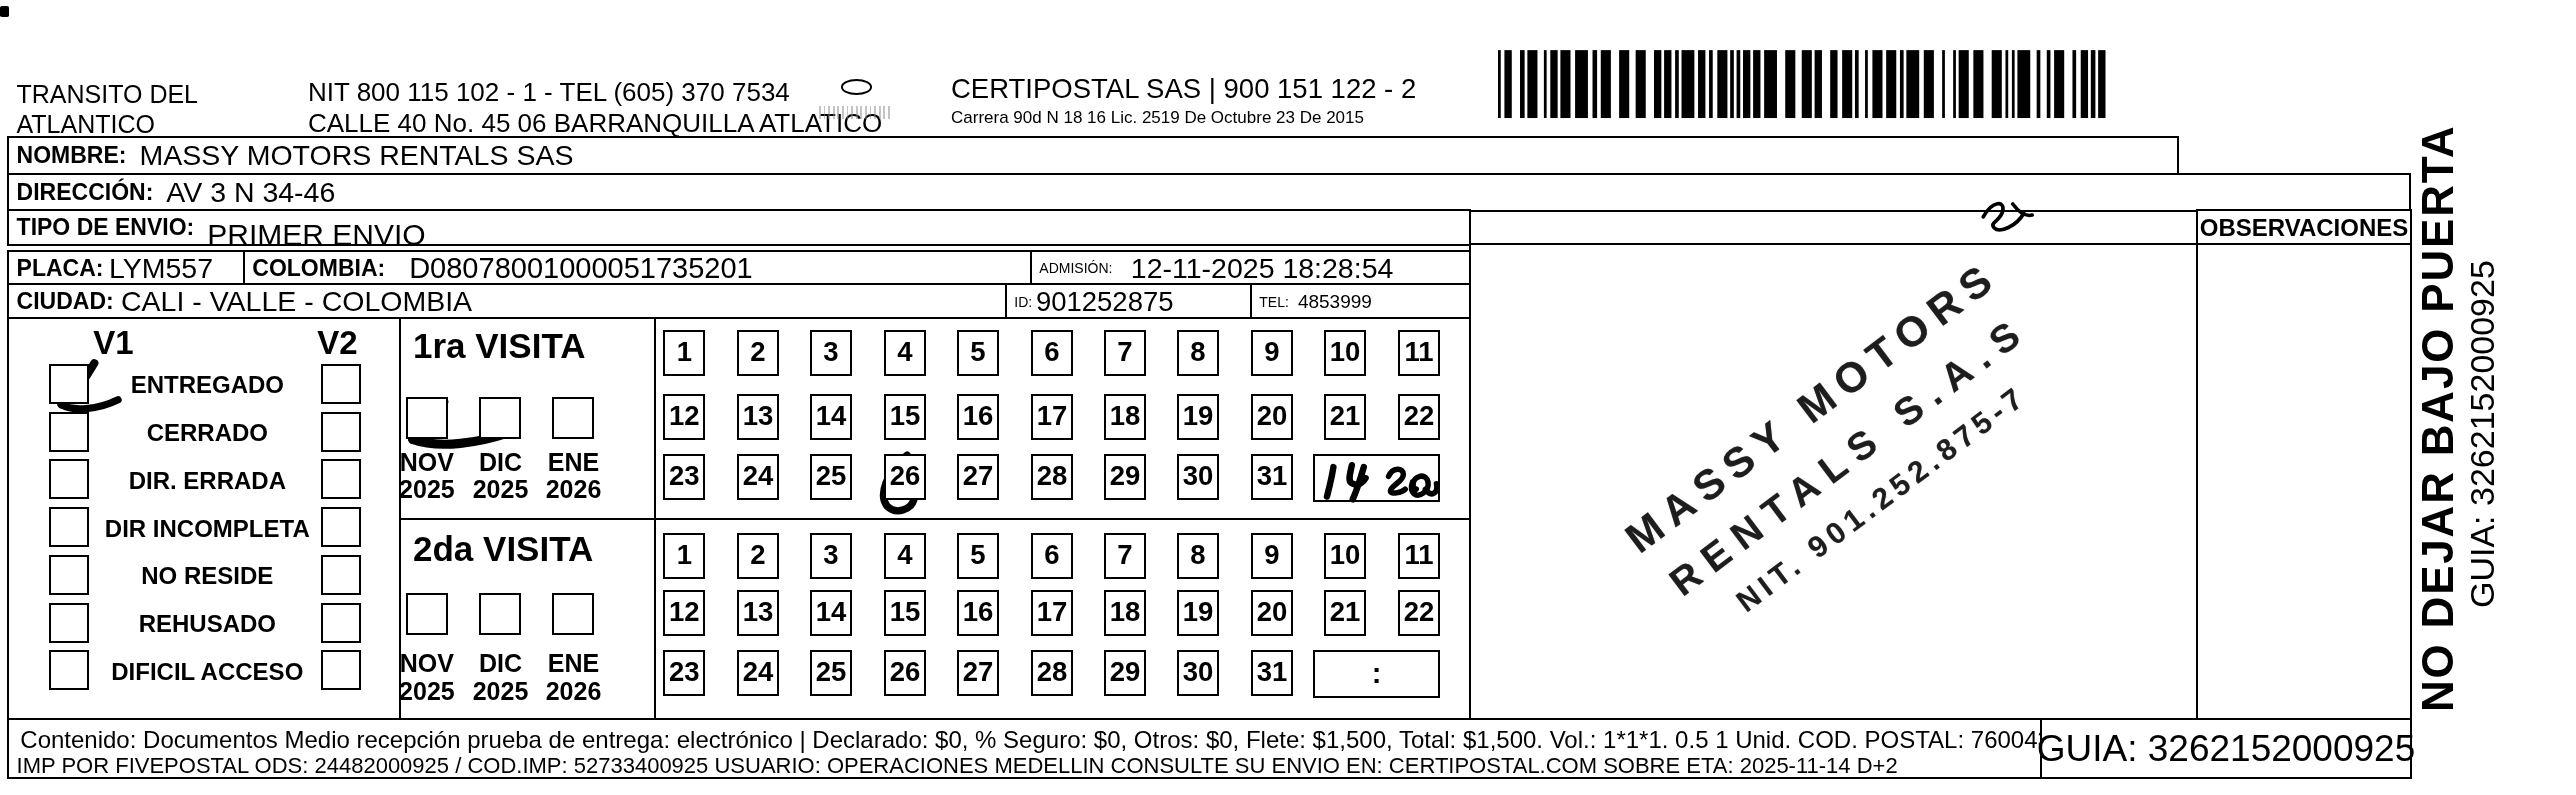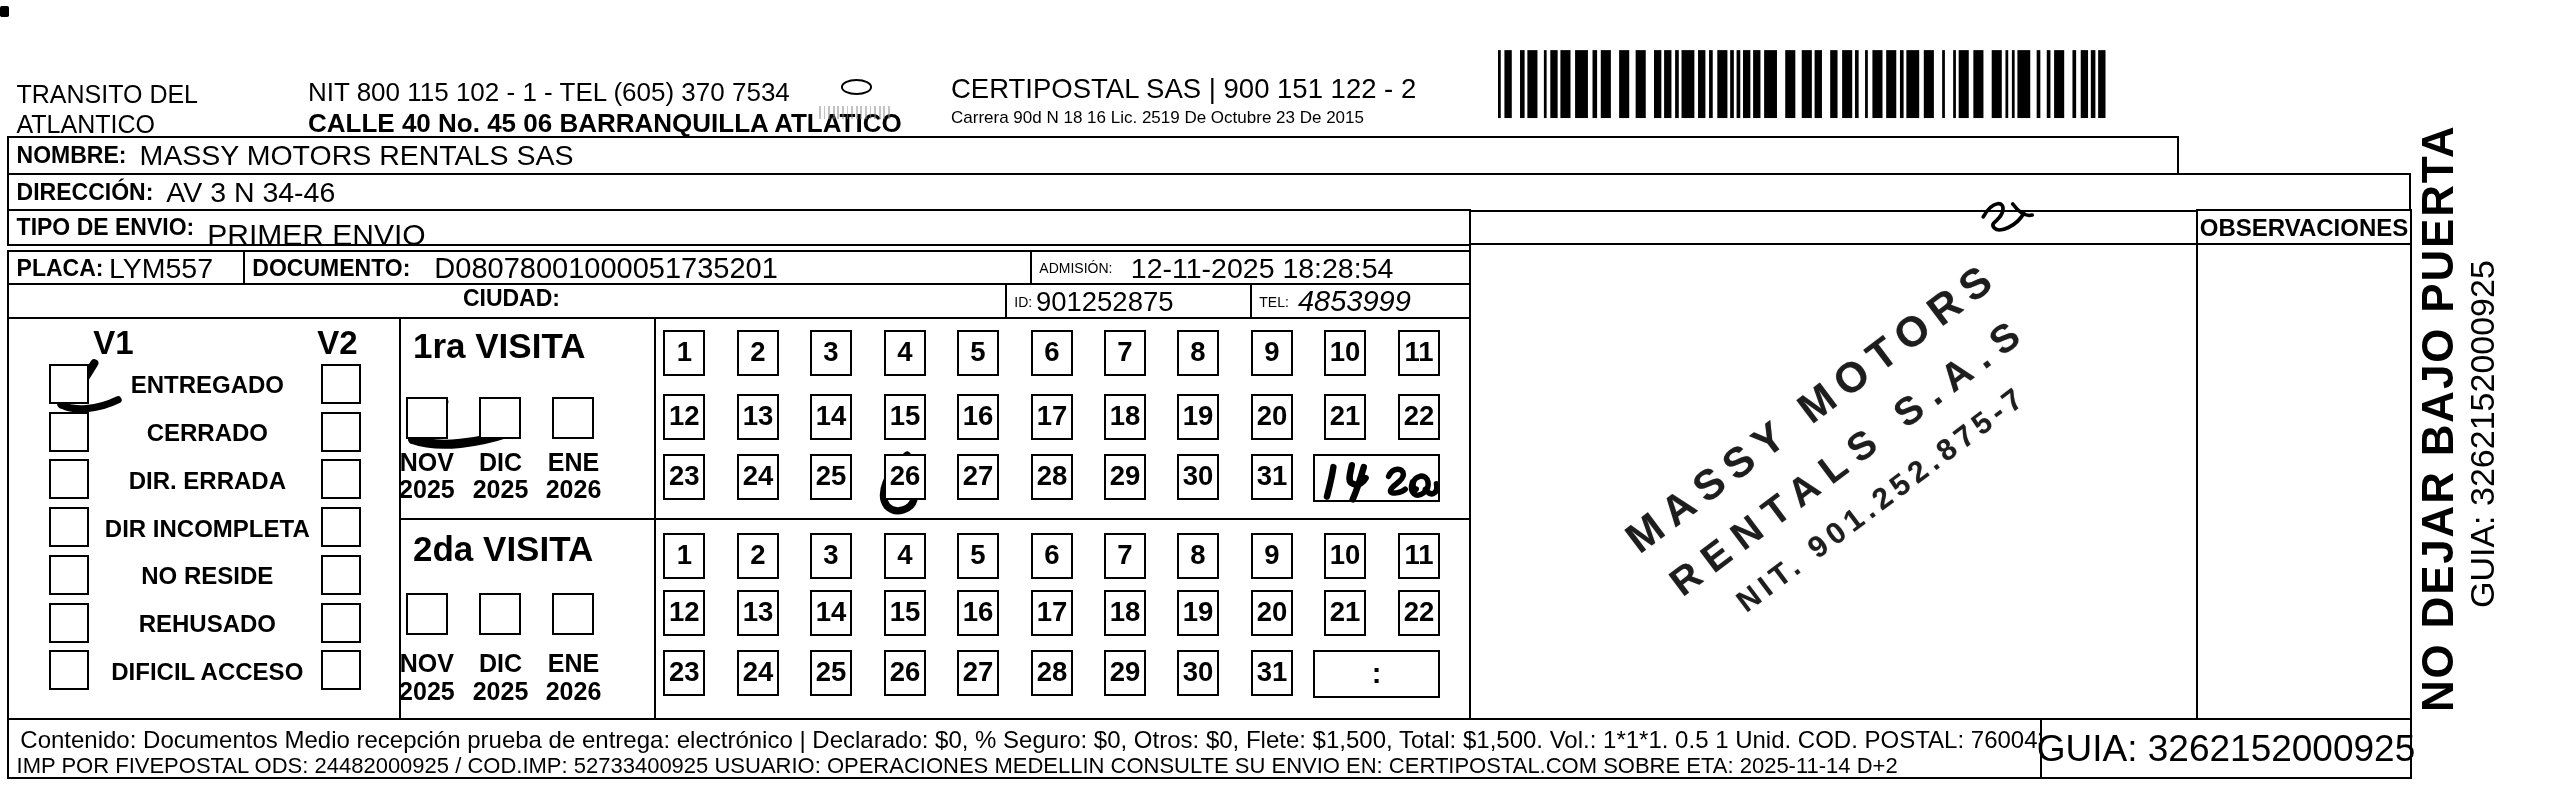--- a/index.html
+++ b/index.html
@@ -34,21 +34,21 @@
 
 <div id="doc">
 
   <div class="abs" style="left:0;top:5.5px;width:9.2px;height:11px;background:#000;border-radius:1.8px;"></div>
 
   <div class="abs" style="left:16.5px;top:79px;font-size:25px;line-height:30px;">
     <div>TRANSITO DEL</div>
     <div>ATLANTICO</div>
   </div>
   <div class="abs hdrtxt" style="left:308px;top:77px;">NIT 800 115 102 - 1 - TEL (605) 370 7534</div>
-  <div class="abs hdrtxt" style="left:308px;top:108px;font-weight:bold;">CALLE 40 No. 45 06 BARRANQUILLA ATLATICO</div>
+  <div class="abs hdrtxt" style="left:308px;top:108px;">CALLE 40 No. 45 06 BARRANQUILLA ATLATICO</div>
 
   <div class="abs" style="left:841px;top:79px;width:31px;height:15.6px;border:2.8px solid #000;border-radius:50%;box-sizing:border-box;"></div>
   <div class="abs" style="left:819px;top:106px;width:73px;height:13px;opacity:.5;
               background:repeating-linear-gradient(90deg,#888 0 1.8px,transparent 1.8px 4.6px);"></div>
 
   <div class="abs" style="left:951px;top:73px;font-size:27.5px;white-space:nowrap;">CERTIPOSTAL SAS | 900 151 122 - 2</div>
   <div class="abs" style="left:951px;top:108px;font-size:17px;white-space:nowrap;">Carrera 90d N 18 16  Lic. 2519 De Octubre 23 De 2015</div>
 
   <svg class="overlay" id="barcode" style="left:1498px;top:50px;" width="613" height="70" viewBox="0 0 668 76">
       <rect x="0" y="0" width="3" height="74" fill="#000"></rect>
@@ -115,38 +115,38 @@
 
   <div class="cell row-flex" style="left:7.3px;top:209px;width:1464px;height:37px;">
     <span class="lbl">TIPO DE ENVIO:</span>
     <span class="val" style="font-size:30px;margin-top:14px;">PRIMER ENVIO</span>
   </div>
   <div class="cell row-flex" style="left:7.3px;top:250px;width:239px;height:36px;gap:5.5px;">
     <span class="lbl">PLACA:</span>
     <span class="val">LYM557</span>
   </div>
   <div class="cell row-flex" style="left:243px;top:250px;width:790px;height:36px;gap:24px;">
-    <span class="lbl">DOCUMENTO:</span>
+    <span class="lbl">COLOMBIA:</span>
     <span class="val" style="font-size:29px;">D08078001000051735201</span>
   </div>
   <div class="cell row-flex" style="left:1030px;top:250px;width:442px;height:36px;gap:18.4px;">
     <span class="lbl-sm">ADMISIÓN:</span>
     <span class="val">12-11-2025 18:28:54</span>
   </div>
-  <div class="cell row-flex" style="left:7.3px;top:283px;width:1001px;height:37px;gap:7.3px;flex-direction:column;">
+  <div class="cell row-flex" style="left:7.3px;top:283px;width:1001px;height:37px;gap:7.3px;">
     <span class="lbl">CIUDAD:</span>
     <span class="val">CALI - VALLE - COLOMBIA</span>
   </div>
   <div class="cell row-flex" style="left:1005px;top:283px;width:248px;height:37px;gap:3.7px;">
     <span class="lbl-sm">ID:</span>
     <span class="val" style="font-size:27.5px;">901252875</span>
   </div>
   <div class="cell row-flex" style="left:1250px;top:283px;width:221px;height:37px;gap:9px;">
     <span class="lbl-sm">TEL:</span>
-    <span class="val" style="font-size:29px;font-style:italic;">4853999</span>
+    <span class="val" style="font-size:19px;">4853999</span>
   </div>
 
   <div class="cell" id="status-cell" style="left:7.3px;top:317px;width:395px;height:404px;">
     <span class="v1v2" style="left:84px;top:4.6px;">V1</span>
     <span class="v1v2" style="left:308px;top:4.6px;">V2</span>
 
     <svg class="overlay" style="left:23px;top:37px;" width="110" height="73" viewBox="0 0 120 80">
       <path class="ink" d="M68,8 C60,22 46,42 32,53" stroke-width="9"></path>
       <path class="ink" d="M32,53 C44,61 72,59 94,48" stroke-width="8"></path>
     </svg>

